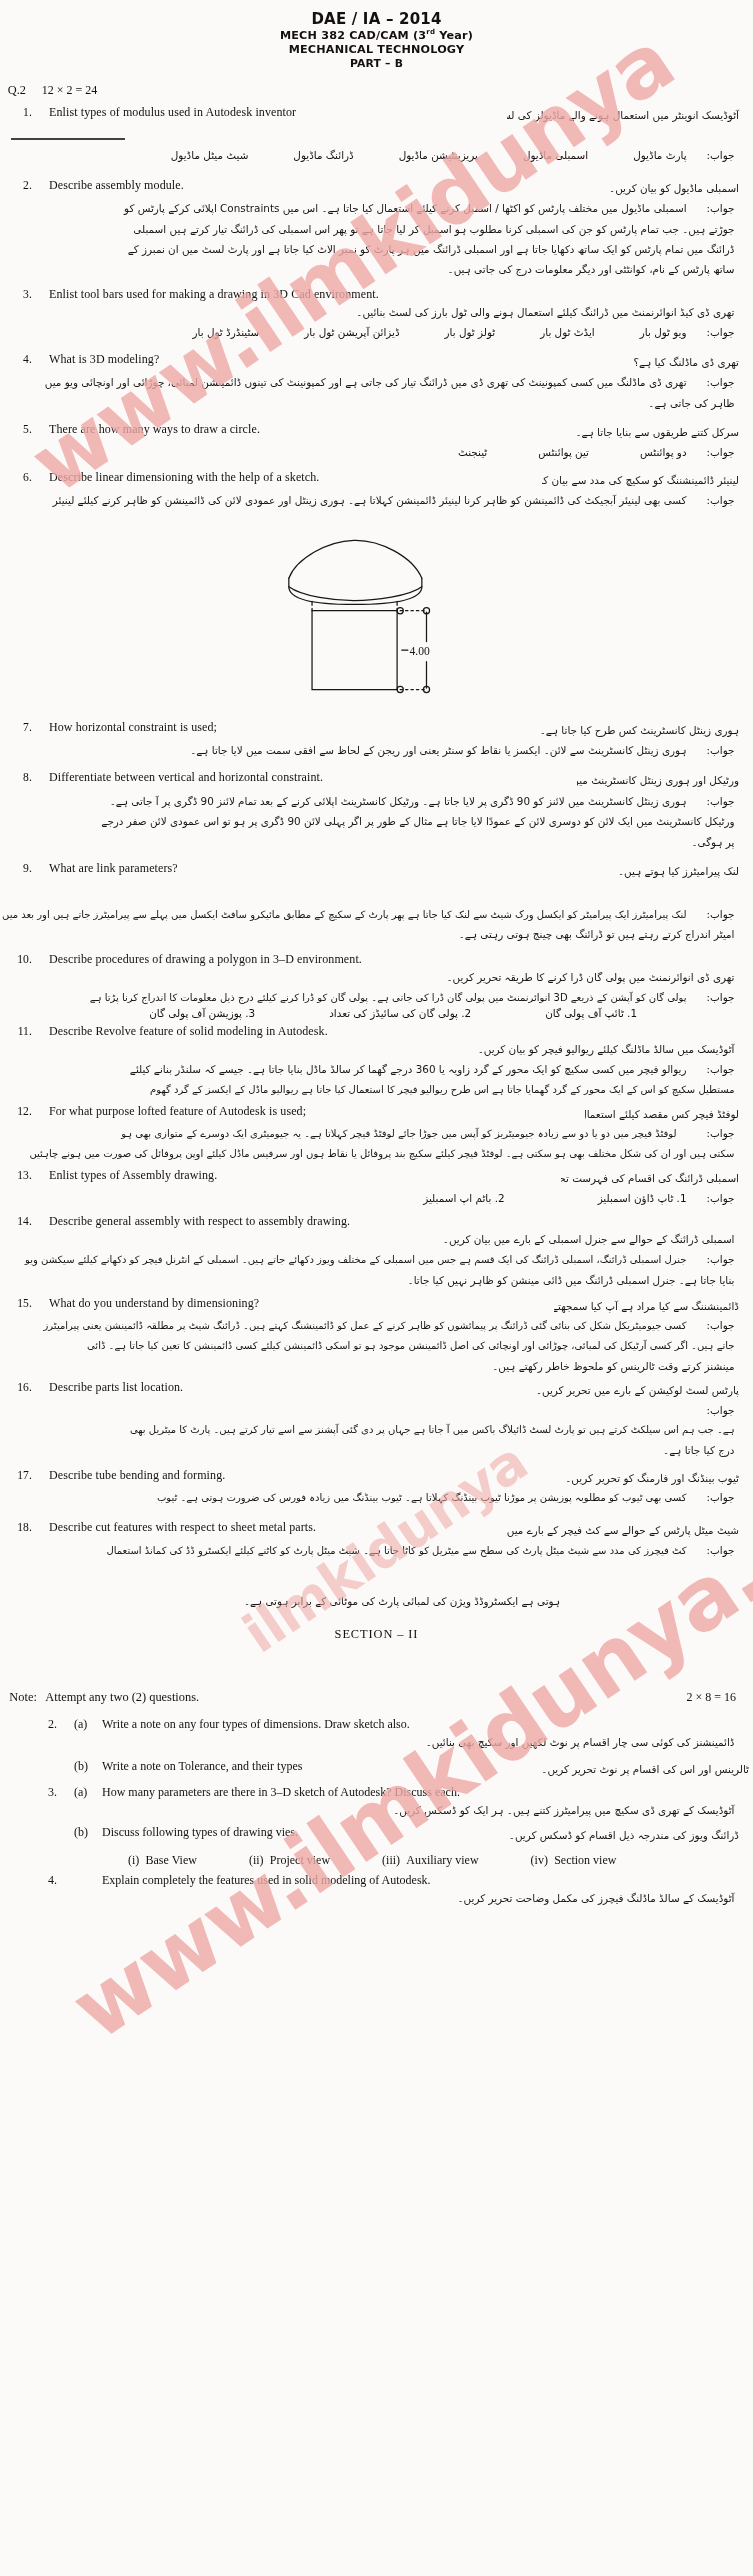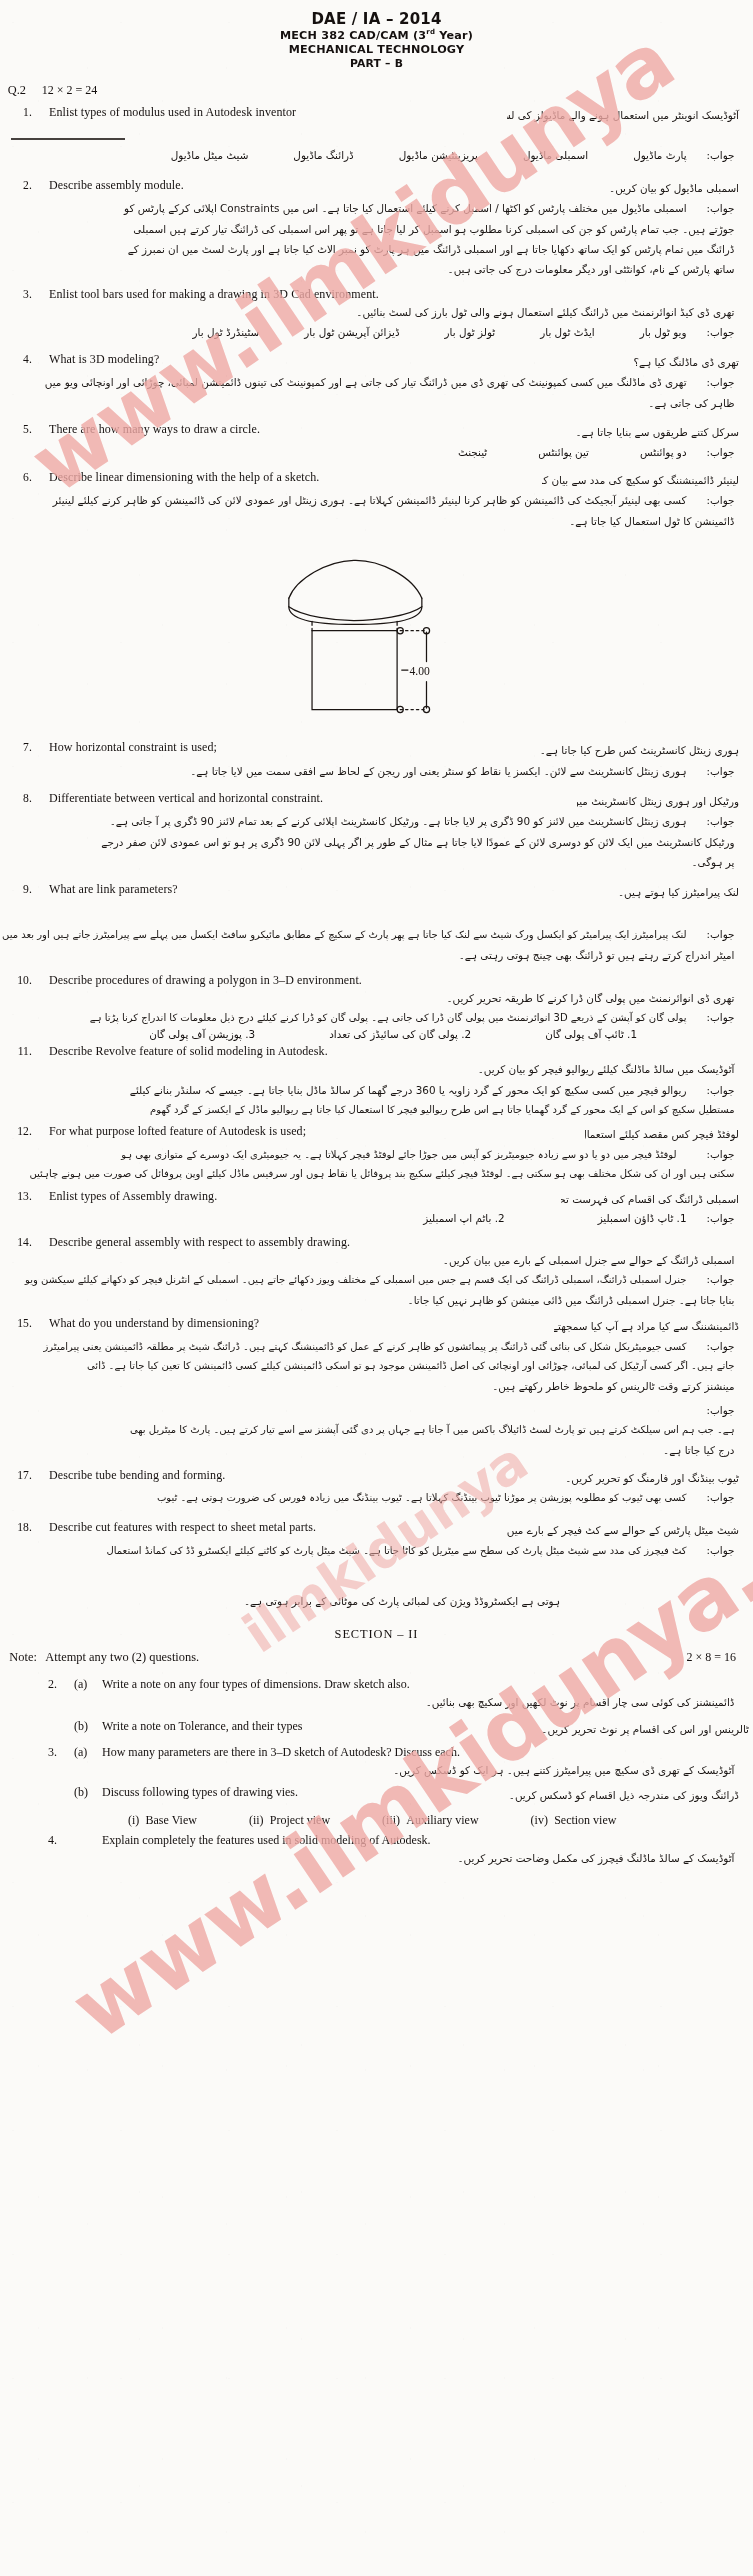--- a/index.html
+++ b/index.html
@@ -139,21 +139,21 @@
     font-size:12.4px;
     letter-spacing:0.9px;
     font-family:"Liberation Serif", serif;
   }
   .note-line{
     display:flex;
     align-items:baseline;
     font-size:12.4px;
     padding-left:9.3px;
   }
-  .note-line .nlbl{flex:0 0 36px;font-weight:normal;}
+  .note-line .nlbl{flex:0 0 36px;font-weight:normal;margin-top:40px;}
   .note-line .ntxt{flex:1;}
   .note-line .nmk{padding-right:17px;font-size:12px;}
 
   .sq{
     display:flex;
     align-items:baseline;
     font-size:12px;
   }
   .sq .snum{flex:0 0 57px;text-align:right;}
   .sq .spart{flex:0 0 28px;padding-left:17px;}
@@ -350,21 +350,20 @@
         <div class="q-text">Describe linear dimensioning with the help of a sketch.</div>
       </div>
       <div class="urdu" style="width:197px;padding-right:14px">لینیئر ڈائمینشننگ کو سکیچ کی مدد سے بیان کریں۔</div>
     </div>
     <div class="ans-row">
       <div class="ans-lbl">جواب:</div>
       <div class="ans-body">
         <div class="urdu" style="padding-right:0">کسی بھی لینیئر آبجیکٹ کی ڈائمینشن کو ظاہر کرنا لینیئر ڈائمینشن کہلاتا ہے۔ ہوری زینٹل اور عمودی لائن کی ڈائمینشن کو ظاہر کرنے کیلئے لینیئر</div>
       </div>
     </div>
-    <div class="urdu">ڈائمینشن کا ٹول استعمال کیا جاتا ہے۔</div>
 
     <div class="sp16"></div>
 
     <div class="sketch-wrap">
       <svg width="232" height="178" viewBox="0 0 300 230">
         <g fill="none" stroke="#1a1412" stroke-width="1.6" stroke-linecap="round">
 
           <path d="M36,70 C46,44 86,22 120,21 C154,20 196,42 208,70"></path>
 
           <path d="M36,70 L36,81 C36,95 60,104 120,104 C182,104 208,95 208,81 L208,70"></path>
@@ -551,20 +550,27 @@
       <div class="ans-lbl">جواب:</div>
       <div class="ans-body">
         <div class="urdu urdu-sm" style="padding-right:0">کسی جیومیٹریکل شکل کی بنائی گئی ڈرائنگ پر پیمائشوں کو ظاہر کرنے کے عمل کو ڈائمینشنگ کہتے ہیں۔ ڈرائنگ شیٹ پر مطلقہ ڈائمینشن یعنی پیرامیٹرز</div>
       </div>
     </div>
     <div class="urdu urdu-sm">جاتے ہیں۔ اگر کسی آرٹیکل کی لمبائی، چوڑائی اور اونچائی کی اصل ڈائمینشن موجود ہو تو اسکی ڈائمینشن کیلئے کسی ڈائمینشن کا تعین کیا جاتا ہے۔ ڈائی</div>
     <div class="urdu">مینشنز کرتے وقت ٹالرینس کو ملحوظ خاطر رکھتے ہیں۔</div>
 
     <div class="sp6"></div>
 
+    <div class="qrow">
+      <div class="q-main" style="flex:1">
+        <div class="q-num">16.</div>
+        <div class="q-text">Describe parts list location.</div>
+      </div>
+      <div class="urdu" style="width:224px;padding-right:14px">پارٹس لسٹ لوکیشن کے بارے میں تحریر کریں۔</div>
+    </div>
     <div class="ans-row">
       <div class="ans-lbl">جواب:</div>
     </div>
     <div class="urdu urdu-sm">ہے۔ جب ہم اس سیلکٹ کرتے ہیں تو پارٹ لسٹ ڈائیلاگ باکس میں آ جاتا ہے جہاں پر دی گئی آپشنز سے اسے تیار کرتے ہیں۔ پارٹ کا میٹریل بھی</div>
     <div class="urdu">درج کیا جاتا ہے۔</div>
 
     <div class="sp10"></div>
 
     <div class="qrow">
       <div class="q-main" style="flex:1">

